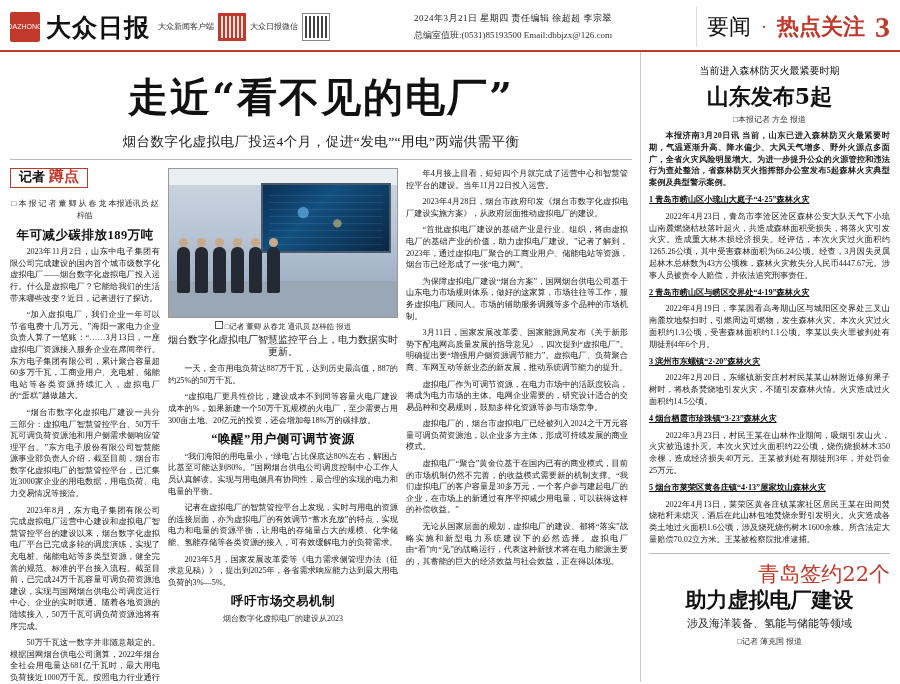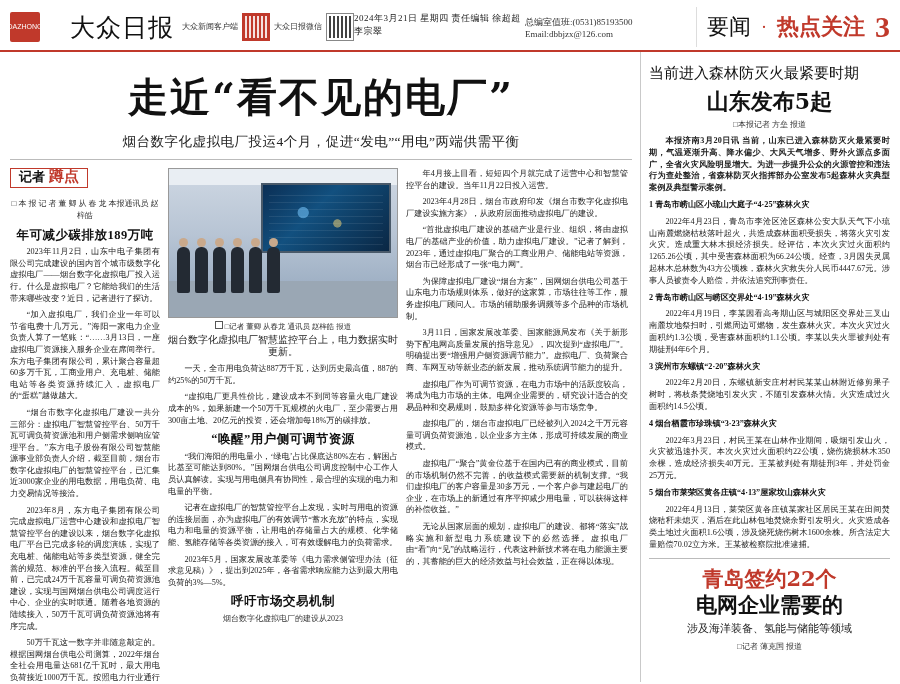--- a/index.html
+++ b/index.html
@@ -18,38 +18,37 @@
     display:flex;align-items:center;padding:4px 10px 0 10px;box-sizing:border-box;
   }
   .logo-block{display:flex;align-items:center;gap:6px;}
   .logo-mark{
     width:30px;height:30px;background:#c0392b;color:#fff;
     display:flex;align-items:center;justify-content:center;
     font-size:7px;line-height:8px;text-align:center;font-family:"Liberation Sans",sans-serif;
     border-radius:2px;
   }
   .logo-title{
-    font-size:25px;font-weight:normal;letter-spacing:1px;color:#111;
+    font-size:25px;font-weight:bold;letter-spacing:1px;color:#111;
     font-family:"DejaVu Serif",serif;
-    margin-left:24px;
   }
   .logo-sub{font-size:8px;color:#333;line-height:10px;}
   .qr{width:26px;height:26px;background:#fff;border:1px solid #888;position:relative;}
   .qr::before{
     content:"";position:absolute;left:2px;top:2px;right:2px;bottom:2px;
     background:
       repeating-linear-gradient(90deg,#222 0 2px,#fff 2px 4px),
       repeating-linear-gradient(0deg,#222 0 2px,transparent 2px 4px);
     opacity:.85;
   }
   .qr.red{background:#c0392b;border-color:#c0392b;}
   .qr.red::before{background:repeating-linear-gradient(90deg,#fff 0 2px,#c0392b 2px 4px);}
   .mast-mini{display:flex;align-items:center;gap:4px;margin-left:8px;}
   .mast-center{
-    flex:1;display:flex;flex-direction:row;align-items:center;justify-content:center;
+    flex:1;display:flex;flex-direction:column;align-items:center;justify-content:center;
     font-size:9px;color:#222;
   }
   .mast-center .line1{margin-bottom:4px;letter-spacing:.5px;}
   .mast-center .line2{color:#333;}
   .mast-right{
     display:flex;align-items:center;gap:10px;padding-left:10px;
     border-left:1px solid #ddd;height:40px;
   }
   .section-name{font-size:22px;font-weight:normal;color:#111;}
   .section-dot{color:#c0392b;font-size:18px;}
@@ -114,37 +113,37 @@
   .photo .floor{position:absolute;left:0;bottom:0;width:100%;height:36px;background:#9aa7b4;}
   .photo .people{position:absolute;left:8px;bottom:24px;width:120px;height:56px;}
   .photo .p{position:absolute;bottom:0;width:13px;height:46px;background:#232a33;border-radius:6px 6px 2px 2px;}
   .photo .p::before{content:"";position:absolute;left:2px;top:-9px;width:9px;height:9px;border-radius:50%;background:#c9a98c;}
   .photo .desk{position:absolute;left:90px;bottom:24px;width:130px;height:12px;background:#6d7b89;}
   .cap{font-size:7.5px;color:#333;text-align:center;line-height:10px;}
   .cap .sq{display:inline-block;width:6px;height:6px;border:1px solid #555;margin-right:2px;}
   .photo-cap-bottom{font-size:10px;color:#222;text-align:center;margin-top:2px;}
 
   
-  .r-lead{font-size:15px;color:#111;text-align:left;margin:6px 0 4px 0;}
+  .r-lead{font-size:10px;color:#111;text-align:center;margin:6px 0 4px 0;}
   .r-title{
     font-size:22px;font-weight:bold;text-align:center;color:#111;line-height:28px;
     font-family:"DejaVu Serif",serif;margin:2px 0;
   }
   .r-title2{
     font-size:22px;font-weight:bold;text-align:center;color:#111;line-height:28px;
     font-family:"DejaVu Serif",serif;margin:0 0 6px 0;
   }
   .r-by{font-size:8px;color:#333;text-align:center;margin:4px 0 5px 0;}
   .r-body{font-size:8.2px;line-height:11.8px;text-align:justify;color:#222;}
   .r-body p{margin:0 0 5px 0;text-indent:2em;}
   .r-body p.noind{text-indent:0;}
-  .r-item{font-weight:bold;color:#111;}
+  .r-item{font-weight:bold;color:#111;text-decoration:underline;}
   .r-divider{border-top:1px solid #bbb;margin:7px 0;}
   .r-title-red{
-    font-size:21px;font-weight:bold;text-align:center;color:#c0392b;line-height:26px;
+    font-size:21px;font-weight:normal;text-align:right;color:#c0392b;line-height:26px;
     font-family:"DejaVu Serif",serif;margin:4px 0 0 0;
   }
   .r-title-blk{
     font-size:21px;font-weight:bold;text-align:center;color:#111;line-height:26px;
     font-family:"DejaVu Serif",serif;margin:0 0 3px 0;
   }
   .r-sub{font-size:11px;text-align:center;color:#222;margin-bottom:5px;}
   .bold-lead{font-weight:bold;}
 </style>
 </head>
@@ -264,20 +263,20 @@
         <p class="noind r-item">4 烟台栖霞市珍珠镇“3·23”森林火灾</p>
         <p>2022年3月23日，村民王某在山林作业期间，吸烟引发山火，火灾被迅速扑灭。本次火灾过火面积约22公顷，烧伤烧损林木350余棵，造成经济损失40万元。王某被判处有期徒刑3年，并处罚金25万元。</p>
 
         <p class="noind r-item">5 烟台市莱荣区黄各庄镇“4·13”屋家坟山森林火灾</p>
         <p>2022年4月13日，莱荣区黄各庄镇某家社区居民王某在田间焚烧秸秆未熄灭，酒后在此山林包地焚烧余野引发明火。火灾造成各类土地过火面积1.6公顷，涉及烧死烧伤树木1600余株。所含法定大量赔偿70.02立方米。王某被检察院批准逮捕。</p>
       </div>
 
       <div class="r-divider"></div>
 
       <div class="r-title-red">青岛签约22个</div>
-      <div class="r-title-blk">电网企业需要的</div>
+      <div class="r-title-blk">助力虚拟电厂建设</div>
       <div class="r-sub">涉及海洋装备、氢能与储能等领域</div>
       <div class="r-by">□记者  薄克国  报道</div>
 
     </div>
 
   </div>
 </div>
 
 </body></html>

